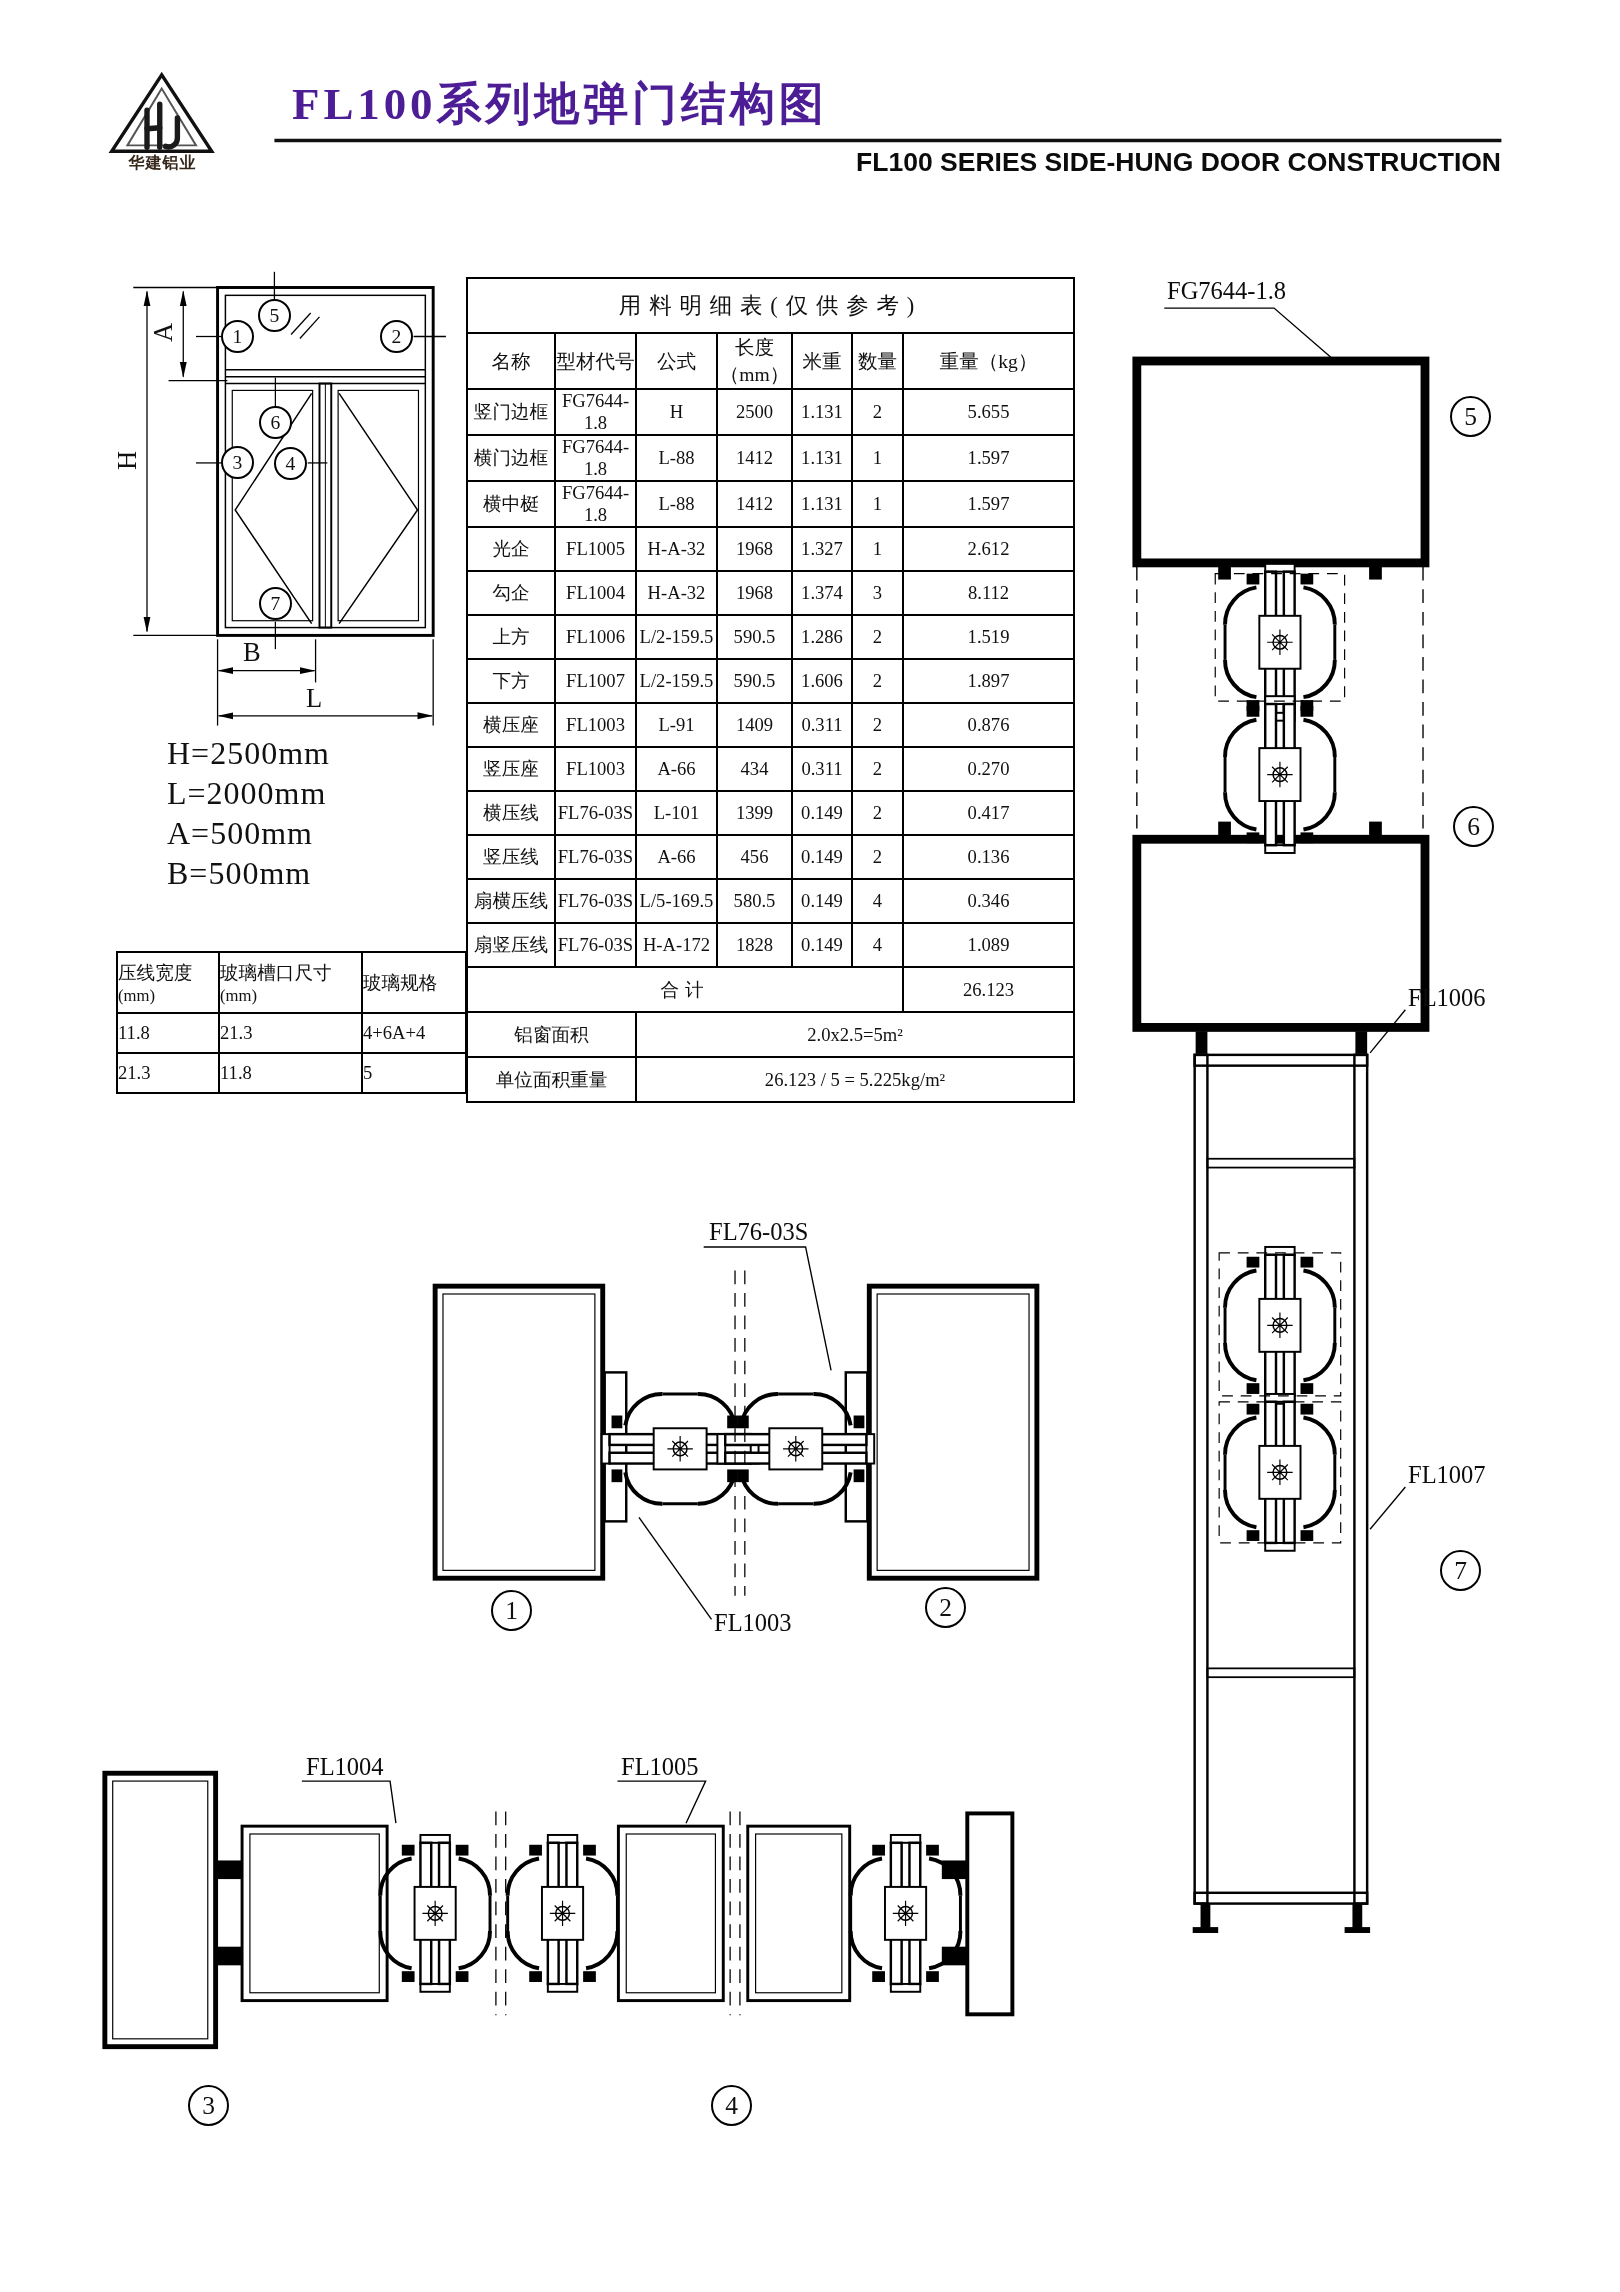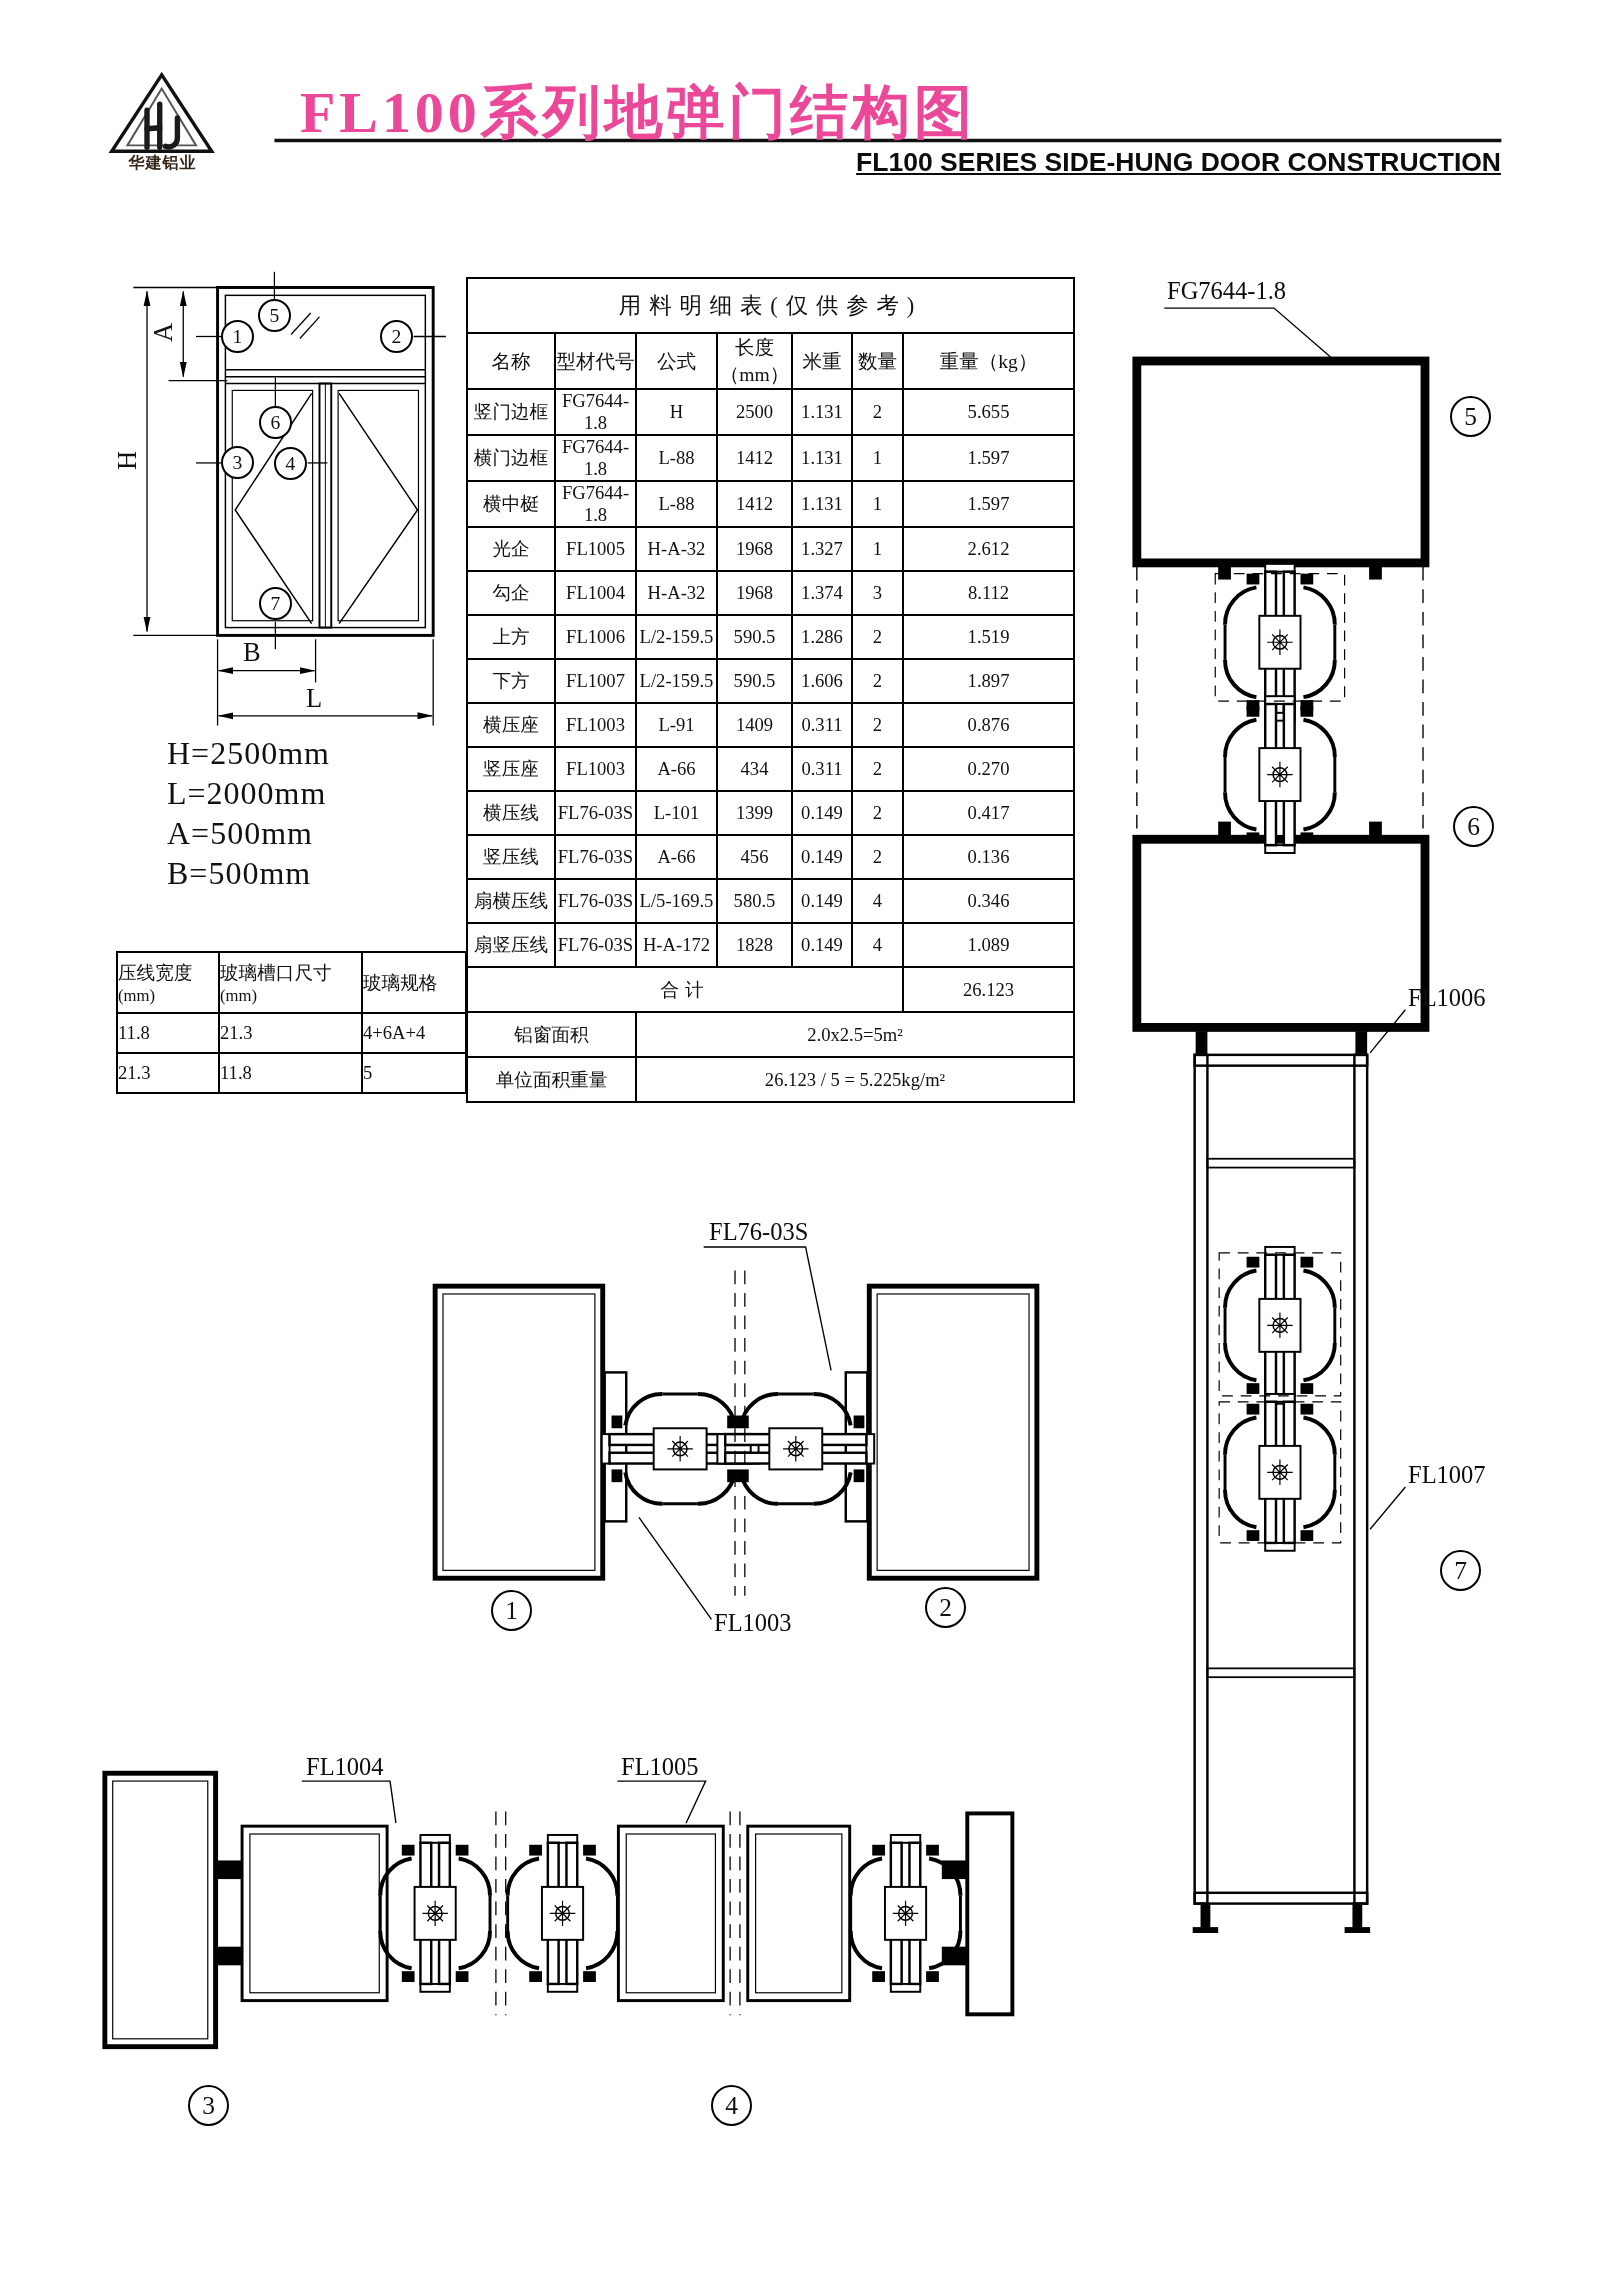--- a/index.html
+++ b/index.html
@@ -5,24 +5,24 @@
   * { margin:0; padding:0; box-sizing:border-box; }
   html,body { background:#fff; }
   .page { position:relative; width:1620px; height:2293px; background:#fff; overflow:hidden;
           font-family:"Liberation Serif","DejaVu Serif",serif; color:#111; }
   .abs { position:absolute; }
   svg.drawing { position:absolute; left:0; top:0; z-index:1; }
   .ovl { position:absolute; z-index:2; }
 
   .logo-text { left:98px; top:153px; width:129px; text-align:center; font-weight:bold;
                font-size:16px; letter-spacing:1px; color:#35261a; }
-  .doc-title { left:300px; top:74px; font-size:58px; font-weight:bold; letter-spacing:3.9px;
-               white-space:nowrap; color:#ec4899; }
+  .doc-title { left:292px; top:74px; font-size:45px; font-weight:bold; letter-spacing:3.9px;
+               white-space:nowrap; color:#4c1d95; }
   .doc-sub   { left:588px; top:147px; width:913px; text-align:right; font-weight:bold;
-               font-size:26.5px; font-family:"Liberation Sans","DejaVu Sans",sans-serif; color:#0c0c0c;text-decoration:underline; }
+               font-size:26.5px; font-family:"Liberation Sans","DejaVu Sans",sans-serif; color:#0c0c0c; }
 
   .dimletter { font-size:26.5px; white-space:nowrap; }
   .rot90 { transform:rotate(-90deg); }
   .notes { left:167px; top:733px; width:274px; font-size:32px; line-height:40px;
            letter-spacing:1px; white-space:nowrap; }
 
   .balloon { border:2.5px solid #000; border-radius:50%; background:#fff;
              display:flex; align-items:center; justify-content:center; }
   .balloon-sm { width:33px; height:33px; font-size:19.6px; }
   .balloon-lg { width:41px; height:41px; font-size:25.5px; }

